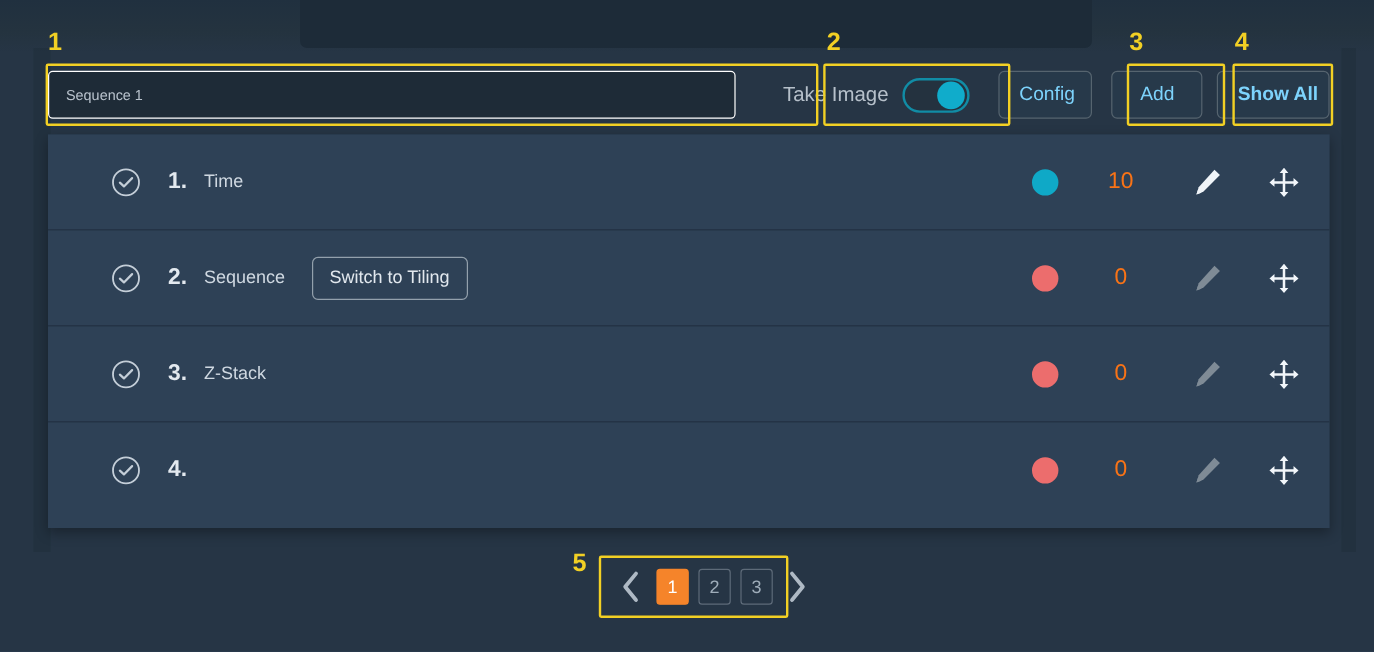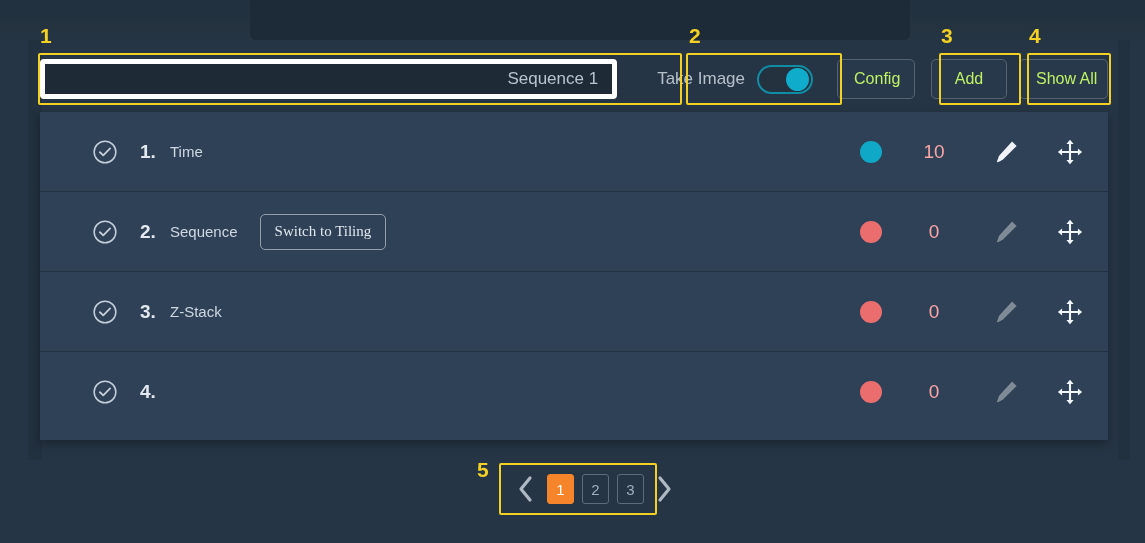--- a/index.html
+++ b/index.html
@@ -52,28 +52,27 @@
     width: 1068px; height: 48px;
     display: flex;
     align-items: center;
     gap: 0px;
   }
 
   .seq-input {
     width: 640px;
     height: 40px;
     background: #1e2b37;
-    border: 5px solid #ffffff;
+    border: 1px solid #ffffff;
     border-radius: 4px;
     color: #b9c3cd;
-    font-size: 17px;
+    font-size: 12px;
     padding: 0 14px;
     font-family: "Liberation Sans", sans-serif;
     outline: none;
-    text-align: right;
   }
 
   .take-image-group {
     display: flex;
     align-items: center;
     gap: 12px;
     margin-left: 34px;
     padding: 0 6px;
   }
   .take-image-label {
@@ -97,30 +96,30 @@
     border-radius: 50%;
     background: #10accb;
     top: 1px; right: 2px;
   }
 
   .btn {
     height: 40px;
     background: #27394a;
     border: 1px solid #56646f;
     border-radius: 5px;
-    color: #bef264;
+    color: #7dd3fc;
     font-size: 16px;
     font-family: "Liberation Sans", sans-serif;
     padding: 0 16px;
     cursor: pointer;
     white-space: nowrap;
   }
   .btn-config { margin-left: 18px; min-width: 78px; }
   .btn-add    { margin-left: 16px; min-width: 76px; }
-  .btn-showall{ margin-left: 12px; min-width: 82px; }
+  .btn-showall{ margin-left: 12px; min-width: 82px; font-weight: bold; }
 
   
   .list-panel {
     position: absolute;
     left: 40px; top: 112px;
     width: 1068px; height: 328px;
     background: #2e4156;
     box-shadow: 0 4px 10px rgba(0,0,0,.32);
     overflow: hidden;
   }
@@ -156,36 +155,36 @@
   .row-action-btn {
     margin-left: 22px;
     height: 36px;
     background: transparent;
     border: 1px solid #93a0ac;
     border-radius: 5px;
     color: #e2e8ee;
     font-size: 15px;
     padding: 0 14px;
     cursor: pointer;
-    font-family: Liberation Serif, serif;
+    font-family: Liberation Sans, sans-serif;
     white-space: nowrap;
   }
 
   .row-right {
     margin-left: auto;
     display: flex;
     align-items: center;
   }
   .dot {
     width: 22px; height: 22px;
     border-radius: 50%;
     flex: none;
   }
   .count {
-    color: #fca5a5;
+    color: #f97316;
     font-size: 19px;
     width: 56px;
     text-align: center;
     margin-left: 24px;
   }
   .pencil-icon {
     width: 28px; height: 28px;
     margin-left: 30px;
     cursor: pointer;
     flex: none;

